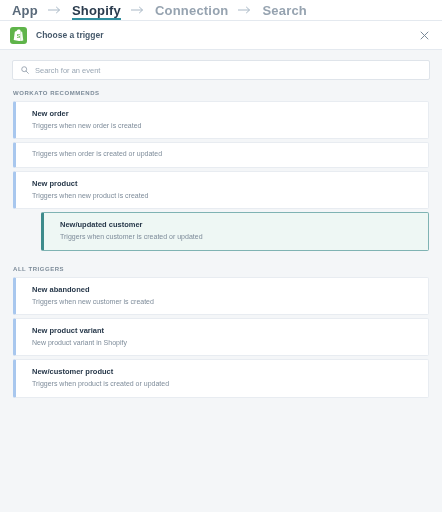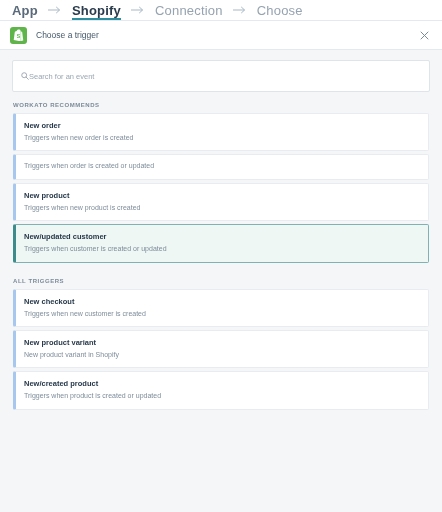--- a/index.html
+++ b/index.html
@@ -42,21 +42,21 @@
     color: #2a3b4d;
   }
   .step-tab.active::after {
     content: "";
     position: absolute;
     left: 0; right: 0;
     bottom: 1px;
     height: 2px;
     background: #2f8e9e;
   }
-  .step-tab.muted { color: #96a3b0; font-weight: normal; text-align: right; }
+  .step-tab.muted { color: #96a3b0; font-weight: bold; text-align: right; }
   .step-arrow {
     color: #9fb0c0;
     font-size: 8px;
     margin: 0 10px;
     display: flex;
     align-items: center;
     line-height: 1;
   }
   .step-arrow svg { display:block; }
 
@@ -77,21 +77,21 @@
     display: flex;
     align-items: center;
     justify-content: center;
     flex: 0 0 auto;
   }
   .app-icon svg { display: block; }
   .panel-title {
     margin-left: 9px;
     font-size: 8.5px;
     color: #46596b;
-    font-weight: normal;
+    font-weight: bold;
     flex: 1 1 auto;
   }
   .close-btn {
     width: 14px;
     height: 14px;
     display: flex;
     align-items: center;
     justify-content: center;
     cursor: pointer;
     color: #7b8a99;
@@ -103,27 +103,28 @@
     height: 462px;
     background: #f4f6f8;
     overflow: hidden;
     position: relative;
   }
 
   .search-wrap {
     padding: 10px 12px 0 12px;
   }
   .search-box {
-    height: 32px;
+    height: 20px;
     background: #ffffff;
     border: 1px solid #dfe4ea;
     border-radius: 2px;
     display: flex;
     align-items: center;
     padding: 0 8px;
+    gap: 6px;
   }
   .search-box svg { display: block; flex: 0 0 auto; }
   .search-input {
     border: 0;
     outline: 0;
     flex: 1 1 auto;
     font-family: "Liberation Sans", sans-serif;
     font-size: 7.5px;
     color: #46596b;
     background: transparent;
@@ -140,29 +141,30 @@
   }
   .section-label.second { padding-top: 12px; }
 
   .card-list { padding: 0 13px 0 13px; }
 
   .trigger-card {
     background: #ffffff;
     border: 1px solid #e8ecf1;
     border-left: 3px solid #a8c7ee;
     border-radius: 2px;
-    padding: 7px 10px 8px 8px;
+    padding: 7px 10px 8px 16px;
     margin-bottom: 3px;
     cursor: pointer;
     position: relative;
   }
   .trigger-card.selected {
     background: #eef7f4;
     border: 1px solid #7fb3b3;
     border-left: 3px solid #3d8b8b;
+    margin-left: 28px;
   }
   .trigger-name {
     font-size: 7.5px;
     font-weight: bold;
     color: #27384a;
     line-height: 1.2;
     margin-bottom: 4px;
   }
   .trigger-desc {
     font-size: 7px;
@@ -192,21 +194,21 @@
   </span>
   <div class="step-tab muted">
     <span>Connection</span>
   </div>
   <span class="step-arrow">
     <svg width="14" height="8" viewBox="0 0 14 8">
         <path d="M0 4h11M8.5 1.2L11.6 4 8.5 6.8" stroke="#9fb0c0" stroke-width="0.9" fill="none" stroke-linecap="round" stroke-linejoin="round"></path>
       </svg>
   </span>
   <div class="step-tab muted">
-    <span>Choose</span>
+    <span>Search</span>
   </div>
 </div>
 
 <div class="panel-header">
   <div class="app-icon">
     <svg width="11" height="12" viewBox="0 0 11 12">
       <path d="M5.5 0.6c-.9 0-1.5.6-1.8 1.4l-1.5.45C1.9 2.55 1.85 2.6 1.8 2.9L0.7 11.1l6.4 1.1V.75c-.5-.12-1.1-.15-1.6-.15z" fill="#ffffff"></path>
       <path d="M7.2.75V12.2l3.1-.77-1.1-8.4c-.02-.2-.1-.28-.3-.3L7.9 2.6C7.8 1.9 7.6 1.2 7.2.75z" fill="#ffffff" opacity="0.92"></path>
       <text x="5.4" y="8.6" font-family="Liberation Sans, sans-serif" font-size="5.2" font-weight="bold" fill="#5fb44a" text-anchor="middle">S</text>
     </svg>
@@ -248,26 +250,26 @@
     </div>
     <div class="trigger-card selected">
       <div class="trigger-name">New/updated customer</div>
       <div class="trigger-desc">Triggers when customer is created or updated</div>
     </div>
   </div>
 
   <div class="section-label second">ALL TRIGGERS</div>
   <div class="card-list">
     <div class="trigger-card">
-      <div class="trigger-name">New checkout</div>
+      <div class="trigger-name">New abandoned</div>
       <div class="trigger-desc">Triggers when new customer is created</div>
     </div>
     <div class="trigger-card">
       <div class="trigger-name">New product variant</div>
       <div class="trigger-desc">New product variant in Shopify</div>
     </div>
     <div class="trigger-card">
-      <div class="trigger-name">New/created product</div>
+      <div class="trigger-name">New/customer product</div>
       <div class="trigger-desc">Triggers when product is created or updated</div>
     </div>
   </div>
 
 </div>
 
 </body></html>

